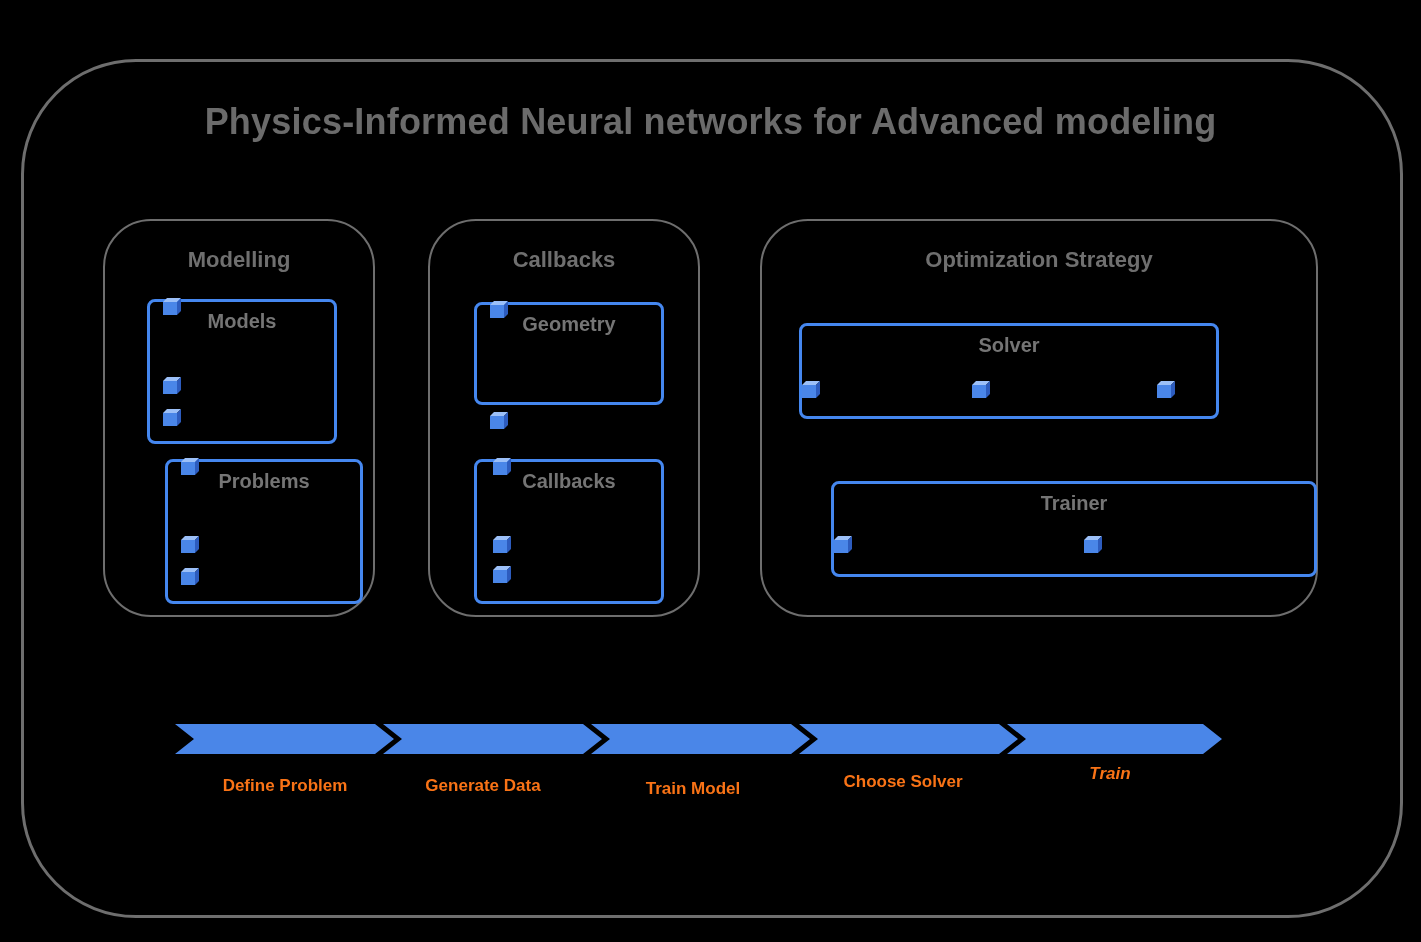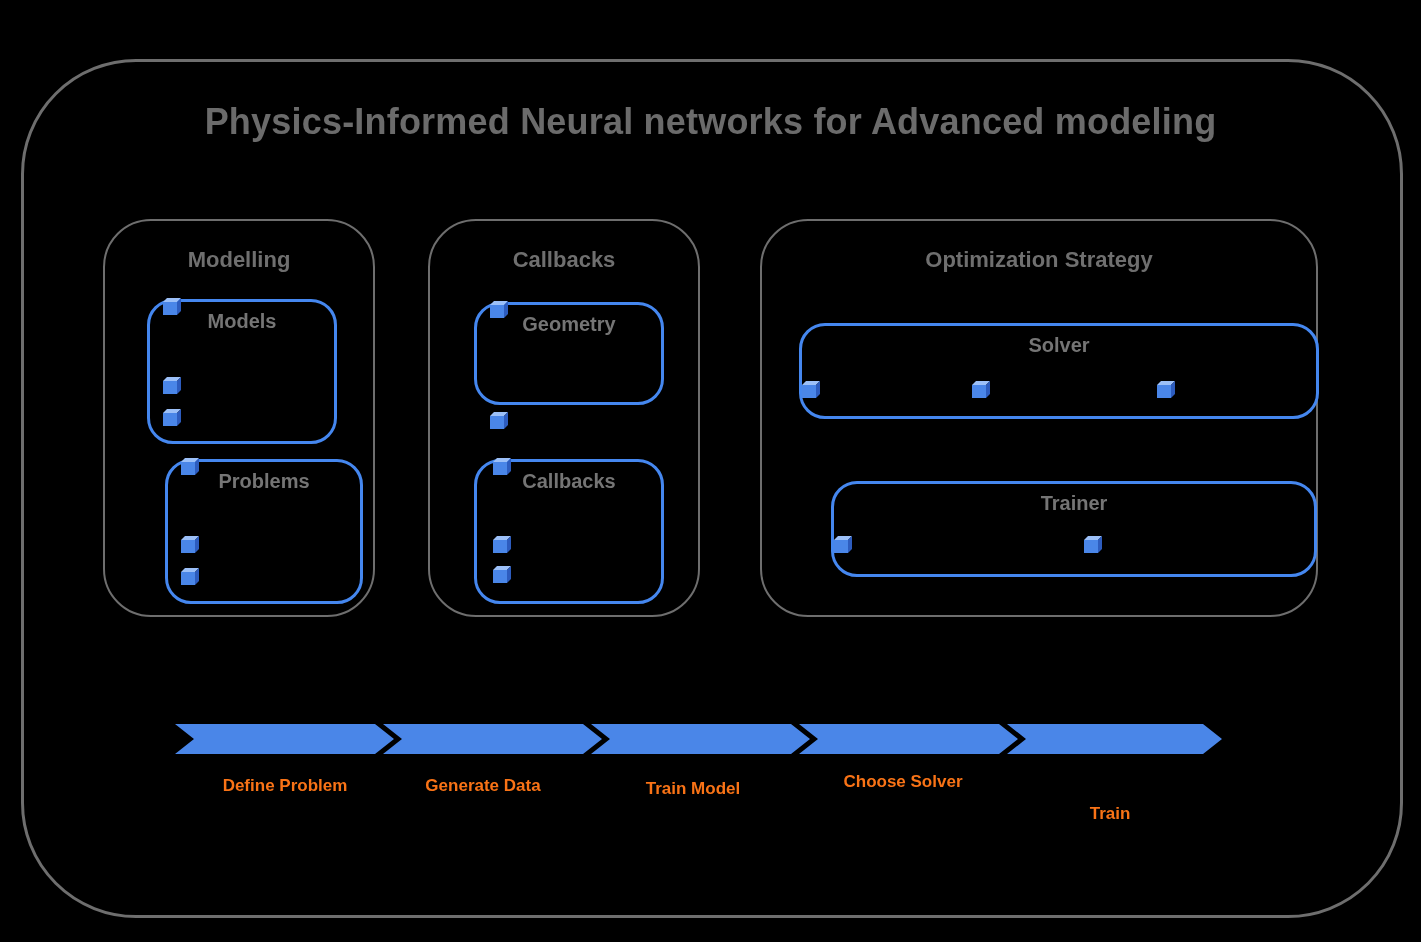--- a/index.html
+++ b/index.html
@@ -25,31 +25,31 @@
   }
   .sec-modelling { left:103px; width:272px; }
   .sec-features  { left:428px; width:272px; }
   .sec-optimization { left:760px; width:558px; }
   .section-label {
     position:absolute; left:0; right:0; top:26px;
     text-align:center; font-size:22px; font-weight:bold; color:#6f6f6f;
   }
   
   .group {
-    position:absolute; border:3px solid #4587ef; border-radius:26px;
+    position:absolute; border:3px solid #4587ef; border-radius:8px;
   }
   .group-label {
     position:absolute; left:0; right:0; top:8px;
     text-align:center; font-size:20px; font-weight:bold; color:#757575;
   }
   .grp-models    { left:42px; top:78px;  width:190px; height:145px; }
   .grp-problems  { left:60px; top:238px; width:198px; height:145px; }
   .grp-geometry  { left:44px; top:81px;  width:190px; height:103px; }
   .grp-callbacks { left:44px; top:238px; width:190px; height:145px; }
-  .grp-solver    { left:37px; top:102px; width:520px; height:96px; }
+  .grp-solver    { left:37px; top:102px; width:420px; height:96px; }
   .grp-trainer   { left:37px; top:260px; width:486px; height:96px;margin-left:32px; }
   
   .cube {
     position:absolute; width:14px; height:13px; background:#4a86e8;
   }
   .cube::before {
     content:""; position:absolute; left:0; bottom:100%; width:14px; height:4px;
     background:#9cc0f8; transform:skewX(-45deg); transform-origin:0 100%;
   }
   .cube::after {
@@ -92,21 +92,21 @@
   .chev-4 { left:799px;  width:219px; }
   .chev-5 { left:1007px; width:215px; }
   .flow-label {
     position:absolute; width:220px; text-align:center;
     font-size:17px; font-weight:bold; color:#f97316;
   }
   .flabel-1 { left:175px; top:776px; }
   .flabel-2 { left:373px; top:776px; }
   .flabel-3 { left:583px; top:779px; }
   .flabel-4 { left:793px; top:772px; }
-  .flabel-5 { left:1000px; top:804px; }
+  .flabel-5 { left:1000px; top:764px;font-style:italic; }
 </style>
 </head>
 <body>
 
 <div id="canvas">
 
   <div class="outer-frame"></div>
 
   <div class="diagram-title">Physics-Informed Neural networks for Advanced modeling</div>
 

